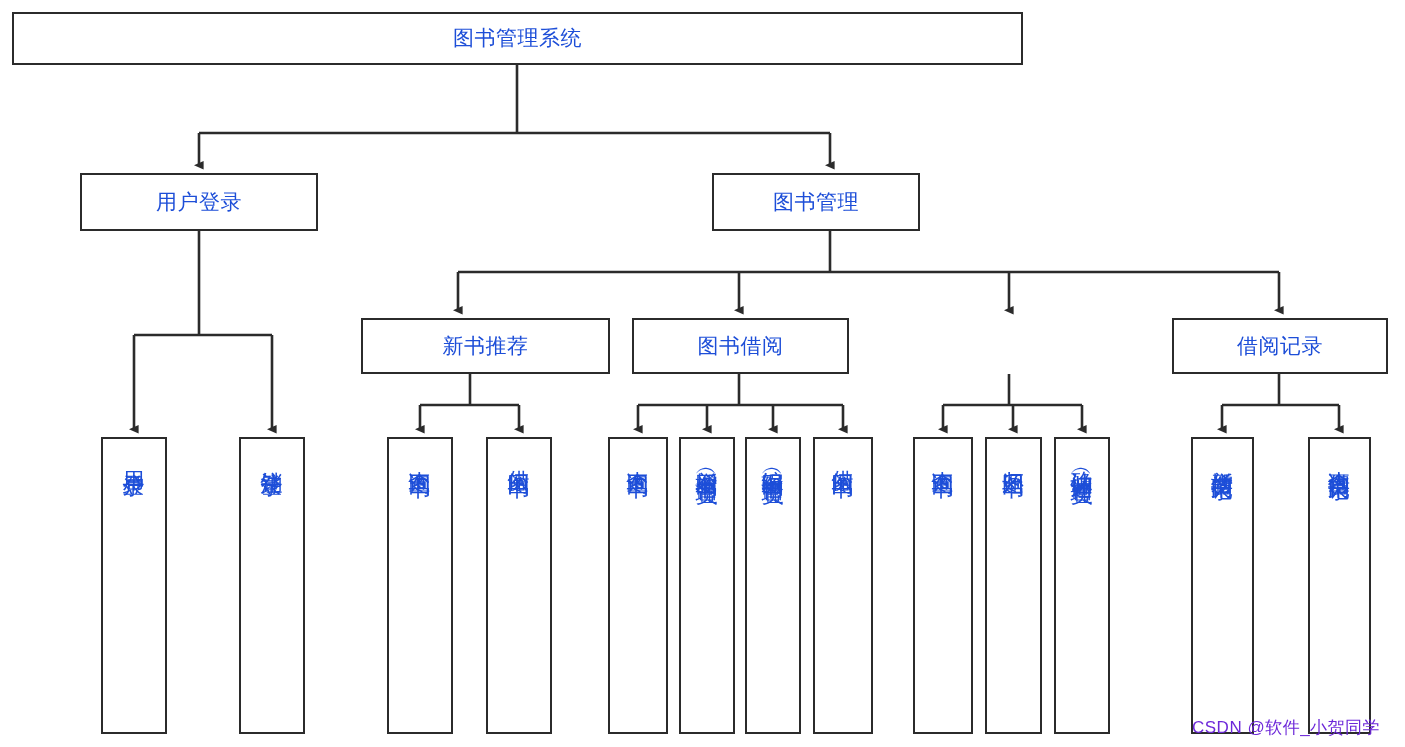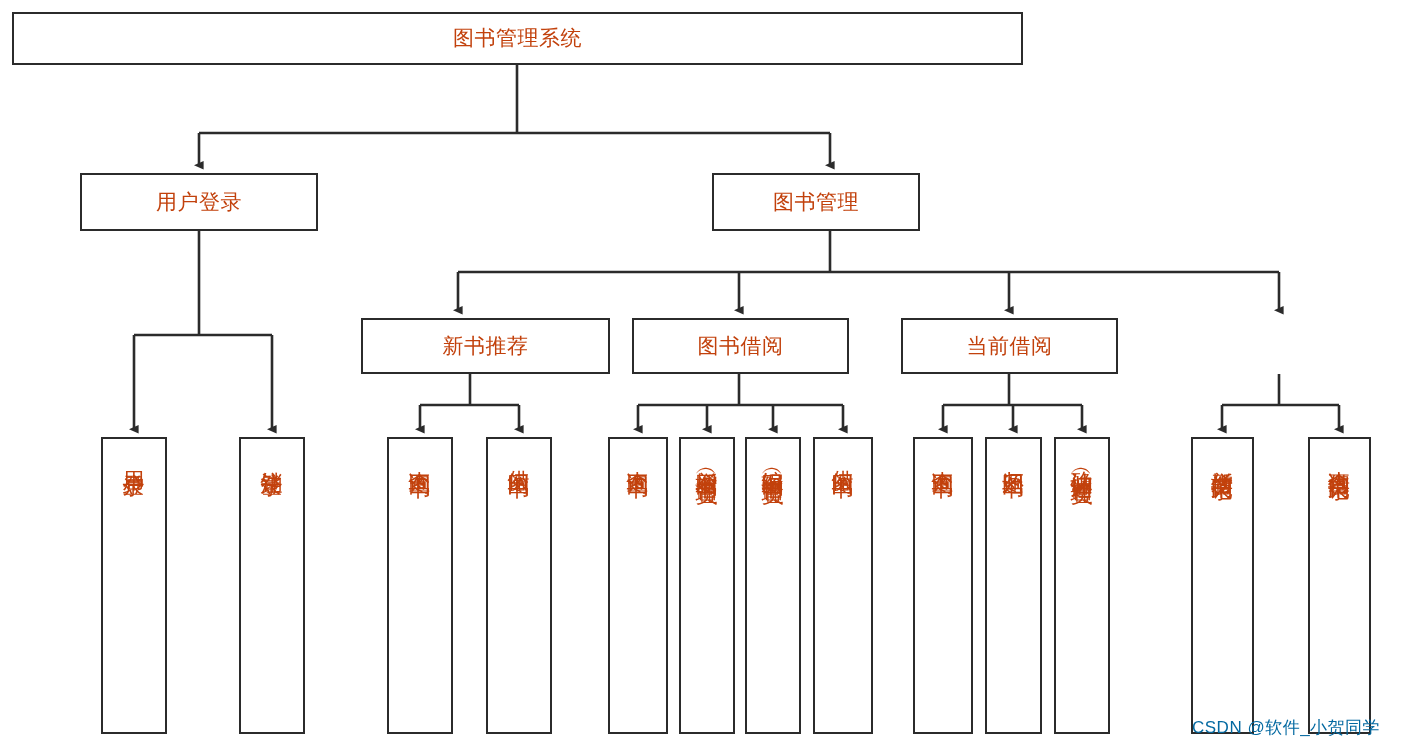--- a/index.html
+++ b/index.html
@@ -23,21 +23,21 @@
     display: flex;
     align-items: center;
     justify-content: center;
     color: #1a1a1a;
   }
   .node-label {
     font-size: 21px;
     line-height: 1.15;
     letter-spacing: 0.5px;
     white-space: nowrap;
-    color: #c2410c;
+    color: #1d4ed8;
     text-align: right;
   }
   
   .node.vertical {
     align-items: flex-start;
     padding-top: 14px;
   }
   .node.vertical .node-label {
     writing-mode: vertical-rl;
     text-orientation: upright;
@@ -129,22 +129,22 @@
   <div class="node" style="left: 712px; top: 173px; width: 208px; height: 58px; border-color: rgb(43, 43, 43); background: rgb(255, 255, 255); color: rgb(26, 26, 26);">
     <span class="node-label">图书管理</span>
   </div>
 
   <div class="node" style="left: 361px; top: 318px; width: 249px; height: 56px; border-color: rgb(43, 43, 43); background: rgb(255, 255, 255); color: rgb(26, 26, 26);">
     <span class="node-label">新书推荐</span>
   </div>
   <div class="node" style="left: 632px; top: 318px; width: 217px; height: 56px; border-color: rgb(43, 43, 43); background: rgb(255, 255, 255); color: rgb(26, 26, 26);">
     <span class="node-label">图书借阅</span>
   </div>
-  <div class="node" style="left: 901px; top: 318px; width: 217px; height: 56px; border-color: rgb(43, 43, 43); background: rgb(255, 255, 255); color: rgb(26, 26, 26);">
-    <span class="node-label">当前借阅</span>
+  <div class="node" style="left: 1172px; top: 318px; width: 216px; height: 56px; border-color: rgb(43, 43, 43); background: rgb(255, 255, 255); color: rgb(26, 26, 26);">
+    <span class="node-label">借阅记录</span>
   </div>
 
   <div class="node vertical" style="left: 101px; top: 437px; width: 66px; height: 297px; border-color: rgb(43, 43, 43); background: rgb(255, 255, 255); color: rgb(26, 26, 26);">
     <span class="node-label">用户登录</span>
   </div>
   <div class="node vertical" style="left: 239px; top: 437px; width: 66px; height: 297px; border-color: rgb(43, 43, 43); background: rgb(255, 255, 255); color: rgb(26, 26, 26);">
     <span class="node-label">注销登录</span>
   </div>
   <div class="node vertical" style="left: 387px; top: 437px; width: 66px; height: 297px; border-color: rgb(43, 43, 43); background: rgb(255, 255, 255); color: rgb(26, 26, 26);">
     <span class="node-label">查询图书</span>
@@ -173,15 +173,15 @@
   <div class="node vertical" style="left: 1054px; top: 437px; width: 56px; height: 297px; border-color: rgb(43, 43, 43); background: rgb(255, 255, 255); color: rgb(26, 26, 26);">
     <span class="node-label">确认归还（管理员）</span>
   </div>
   <div class="node vertical" style="left: 1191px; top: 437px; width: 63px; height: 297px; border-color: rgb(43, 43, 43); background: rgb(255, 255, 255); color: rgb(26, 26, 26);">
     <span class="node-label">新增借阅记录</span>
   </div>
   <div class="node vertical" style="left: 1308px; top: 437px; width: 63px; height: 297px; border-color: rgb(43, 43, 43); background: rgb(255, 255, 255); color: rgb(26, 26, 26);">
     <span class="node-label">查询借阅记录</span>
   </div>
 
-  <div class="watermark" style="left: 1192px; top: 716px; color: #0369a1;">CSDN @软件_小贺同学</div>
+  <div class="watermark" style="left: 1192px; top: 716px; color: #6d28d9;">CSDN @软件_小贺同学</div>
 
 </div>
 
 </body></html>

